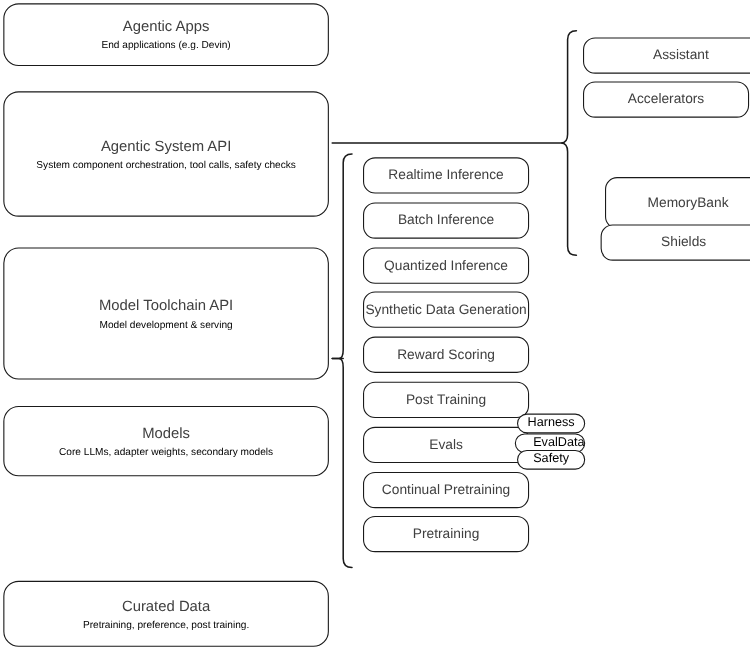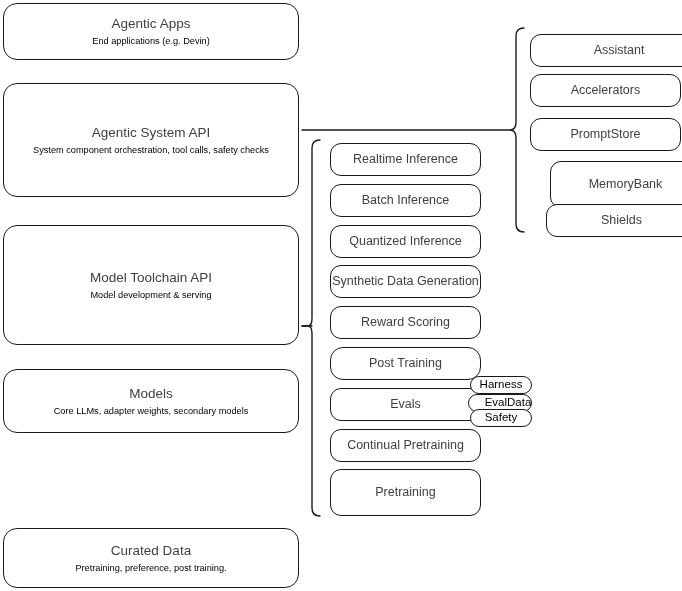--- a/index.html
+++ b/index.html
@@ -126,52 +126,49 @@
   </div>
   <div class="box item-box" style="left:330px; top:225px; width:151px; height:33px;">
     <div class="title">Quantized Inference</div>
   </div>
   <div class="box item-box" style="left:330px; top:265px; width:151px; height:33px;">
     <div class="title">Synthetic Data Generation</div>
   </div>
   <div class="box item-box" style="left:330px; top:306px; width:151px; height:33px;">
     <div class="title">Reward Scoring</div>
   </div>
-  <div class="box item-box" style="left:330px; top:347px; width:151px; height:33px;border-radius:13px;">
+  <div class="box item-box" style="left:330px; top:347px; width:151px; height:33px;">
     <div class="title">Post Training</div>
   </div>
   <div class="box item-box" style="left:330px; top:388px; width:151px; height:33px;">
     <div class="title">Evals</div>
   </div>
   <div class="box item-box" style="left:330px; top:429px; width:151px; height:33px;">
     <div class="title">Continual Pretraining</div>
   </div>
-  <div class="box item-box" style="left:330px; top:469px; width:151px; height:47px;">
+  <div class="box item-box" style="left:330px; top:469px; width:151px; height:33px;">
     <div class="title">Pretraining</div>
   </div>
 
   <div class="pill" style="left:470px; top:376px; width:62px; height:18px;">
     <span>Harness</span>
   </div>
   <div class="pill" style="left:468px; top:394px; width:64px; height:18px;padding-left:16px;">
     <span>EvalData</span>
   </div>
   <div class="pill" style="left:470px; top:409px; width:62px; height:18px;">
     <span>Safety</span>
   </div>
 
   <div class="box item-box" style="left:530px; top:34px; width:178px; height:33px;">
     <div class="title">Assistant</div>
   </div>
   <div class="box item-box" style="left:530px; top:74px; width:151px; height:33px;">
     <div class="title">Accelerators</div>
   </div>
-  <div class="box item-box" style="left:530px; top:118px; width:151px; height:33px;">
-    <div class="title">PromptStore</div>
-  </div>
   <div class="box item-box" style="left:550px; top:161px; width:151px; height:47px;">
     <div class="title">MemoryBank</div>
   </div>
   <div class="box item-box" style="left:530px; top:204px; width:151px; height:33px;margin-left:16px;">
     <div class="title">Shields</div>
   </div>
 
 </div>
 
 </body></html>

